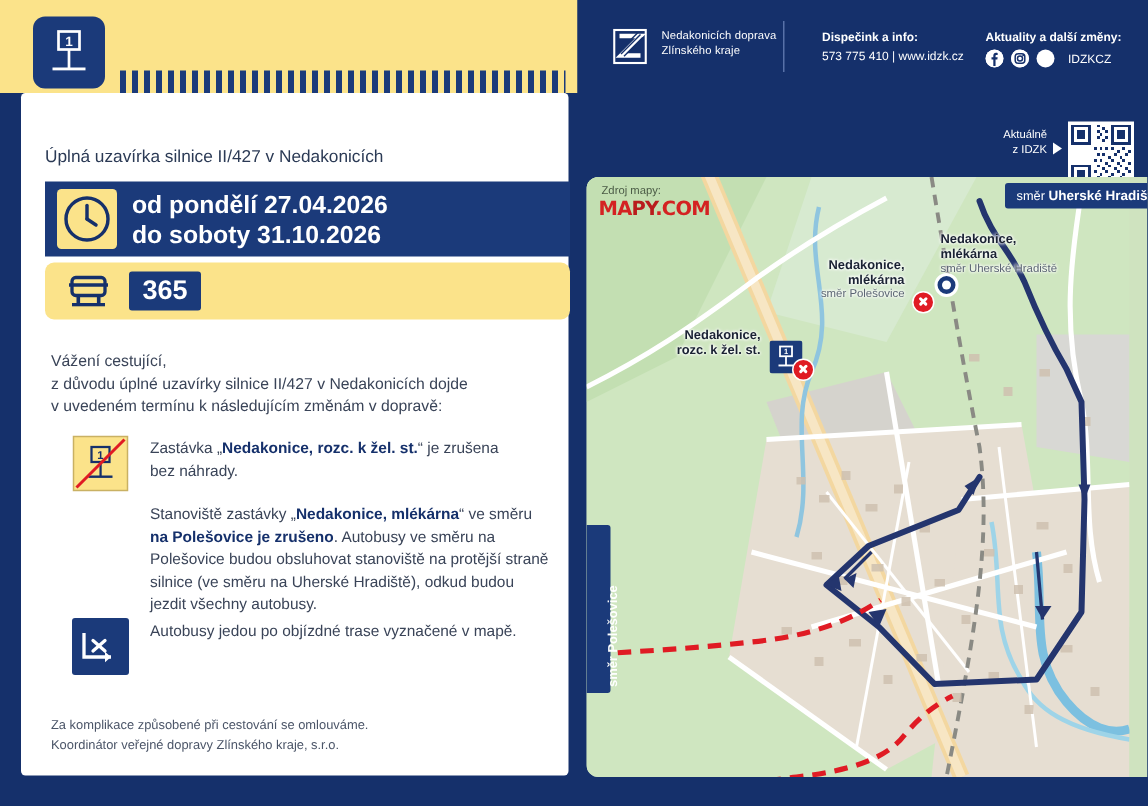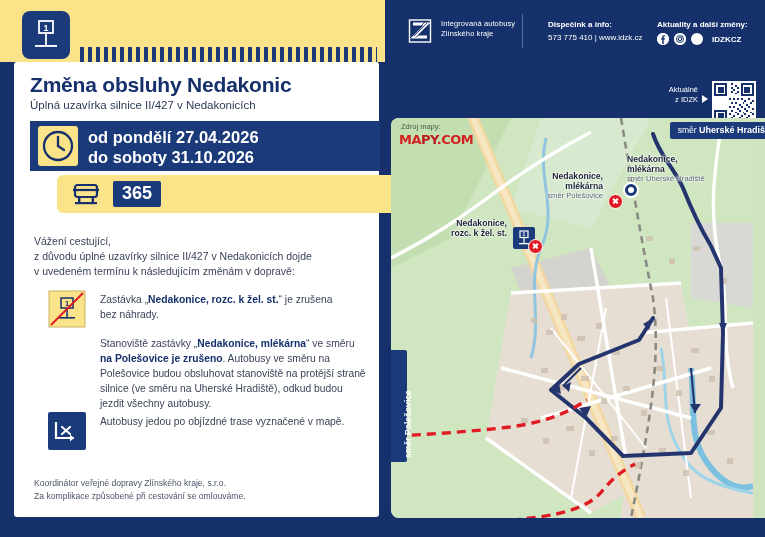--- a/index.html
+++ b/index.html
@@ -39,21 +39,21 @@
   .idzk-logo{position:absolute;left:22px;top:18px;width:26px;height:26px;background:#15306b;}
   .idzk-name{position:absolute;left:56px;top:19px;color:#ffffff;font-size:7.5px;line-height:10px;letter-spacing:.1px;}
   .hdr-div{position:absolute;left:137px;top:14px;width:1px;height:34px;background:#5871a8;}
   .disp{position:absolute;left:163px;top:18px;color:#ffffff;font-size:8px;line-height:13px;}
   .disp b{font-weight:bold;margin-top:23px;}
   .akt{position:absolute;left:272px;top:18px;color:#ffffff;font-size:8px;line-height:13px;}
   .akt b{font-weight:bold;}
   .socials{position:absolute;left:272px;top:33px;display:flex;align-items:center;gap:5px;}
   .soc{width:12px;height:12px;border-radius:50%;background:#ffffff;display:block;position:relative;}
   .soc svg{position:absolute;left:0;top:0;}
-  .soc-label{color:#ffffff;font-size:8px;font-weight:bold;margin-left:4px;text-align:center;}
+  .soc-label{color:#ffffff;font-size:8px;font-weight:normal;margin-left:4px;text-align:center;}
 
   
   .card{
     position:absolute;left:14px;top:62px;width:365px;height:455px;
     background:#ffffff;border-radius:3px;
   }
   .card-title{position:absolute;left:16px;top:11px;color:#15306b;font-size:21px;font-weight:bold;letter-spacing:-.2px;}
   .card-sub{position:absolute;left:16px;top:37px;color:#2b3a55;font-size:11.5px;}
 
   
@@ -61,21 +61,21 @@
     position:absolute;left:16px;top:59px;width:350px;height:50px;
     background:#1b3a7a;border-radius:0;
   }
   .clock-box{position:absolute;left:8px;top:5px;width:40px;height:40px;background:#fbe38a;border-radius:3px;}
   .clock-box svg{position:absolute;left:0;top:0;}
   .date-lines{position:absolute;left:58px;top:6px;color:#ffffff;font-size:16.5px;font-weight:bold;line-height:20px;}
 
   
   .line-band{
     position:absolute;left:16px;top:113px;width:350px;height:38px;
-    background:#fbe38a;border-radius:6px;margin-left:27px;
+    background:#fbe38a;border-radius:6px;
   }
   .bus-ico{position:absolute;left:14px;top:7px;width:30px;height:24px;}
   .line-num{
     position:absolute;left:56px;top:6px;background:#1b3a7a;color:#ffffff;
     font-size:18px;font-weight:bold;padding:2px 9px 3px 9px;border-radius:2px;
   }
 
   
   .intro{position:absolute;left:20px;top:172px;width:330px;color:#3a4458;font-size:10.5px;line-height:15px;}
   .item{position:absolute;left:20px;width:335px;}
@@ -160,21 +160,21 @@
         <rect x="2.5" y="2" width="21" height="22" fill="none" stroke="#ffffff" stroke-width="1.4"></rect>
         <path d="M6 6 H20 L7 19 H20" fill="none" stroke="#ffffff" stroke-width="3"></path>
         <g stroke="#15306b" stroke-width="0.9">
           <line x1="7" y1="18" x2="20" y2="5"></line>
           <line x1="9" y1="19.5" x2="21.5" y2="7"></line>
           <line x1="5.5" y1="16.5" x2="18.5" y2="3.5"></line>
         </g>
       </svg>
     </div>
     <div class="idzk-name">
-      <div>Integrovaná autobusy</div>
+      <div>Nedakonicích doprava</div>
       <div>Zlínského kraje</div>
     </div>
 
     <div class="hdr-div"></div>
 
     <div class="disp">
       <div><b>Dispečink a info:</b></div>
       <div>573 775 410 | www.idzk.cz</div>
     </div>
 
@@ -276,21 +276,20 @@
             <rect x="8" y="20" width="1" height="1"></rect>
           <rect x="12" y="20" width="1" height="1"></rect>
             <rect x="16" y="20" width="1" height="1"></rect>
         </g>
       </svg>
     </div>
   </div>
 
   <div class="card">
 
-    <div class="card-title">Změna obsluhy Nedakonic</div>
     <div class="card-sub">Úplná uzavírka silnice II/427 v Nedakonicích</div>
 
     <div class="date-band">
       <div class="clock-box">
         <svg width="40" height="40" viewBox="0 0 40 40">
           <circle cx="20" cy="20" r="14" fill="none" stroke="#15306b" stroke-width="2.3"></circle>
           <line x1="20" y1="20" x2="20" y2="11" stroke="#15306b" stroke-width="2.3" stroke-linecap="round"></line>
           <line x1="20" y1="20" x2="26" y2="24" stroke="#15306b" stroke-width="2.3" stroke-linecap="round"></line>
         </svg>
       </div>
@@ -354,22 +353,22 @@
           <g stroke="#ffffff" stroke-width="2.2" stroke-linecap="round">
             <line x1="14" y1="15" x2="22" y2="22"></line>
             <line x1="22" y1="15" x2="14" y2="22"></line>
           </g>
         </svg>
       </div>
       <div class="txt">Autobusy jedou po objízdné trase vyznačené v mapě.</div>
     </div>
 
     <div class="footer">
+      <div>Za komplikace způsobené při cestování se omlouváme.</div>
       <div>Koordinátor veřejné dopravy Zlínského kraje, s.r.o.</div>
-      <div>Za komplikace způsobené při cestování se omlouváme.</div>
     </div>
   </div>
 
   <div class="map">
     <svg width="362" height="400" viewBox="0 0 362 400">
 
       <rect width="362" height="400" fill="#cfe6c0"></rect>
 
       <g fill="#c3dfb2">
         <polygon points="0,0 120,0 60,120 0,150"></polygon>

